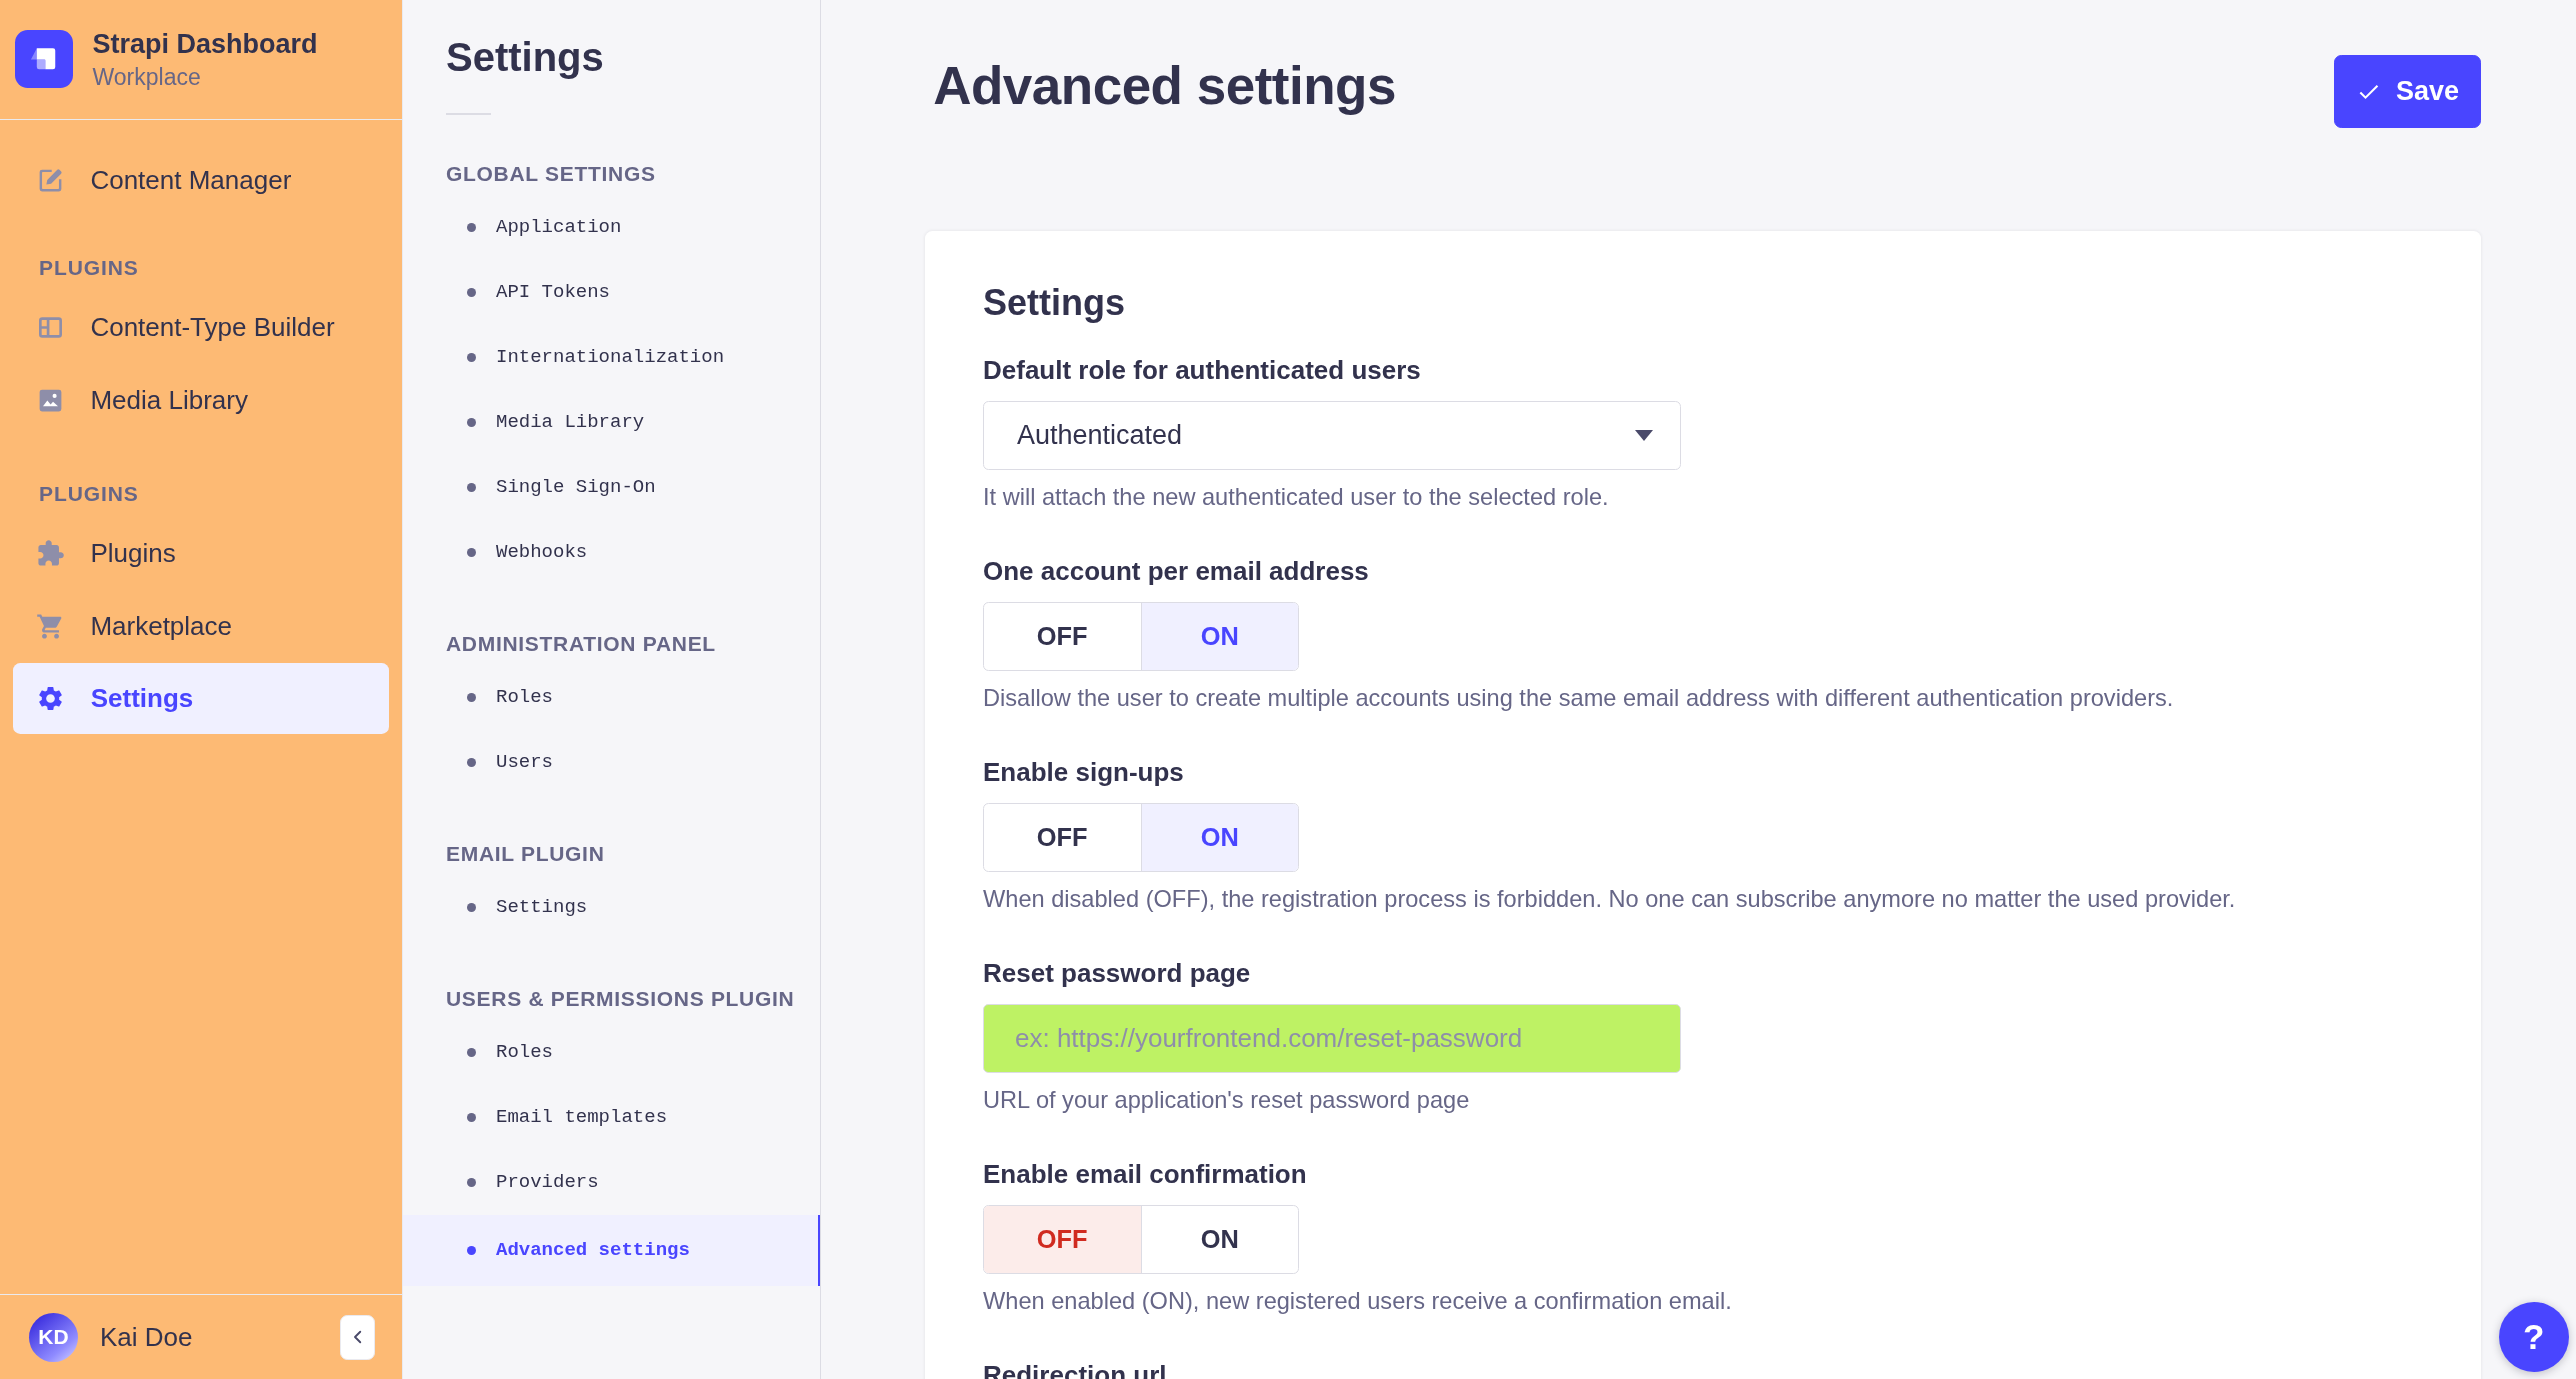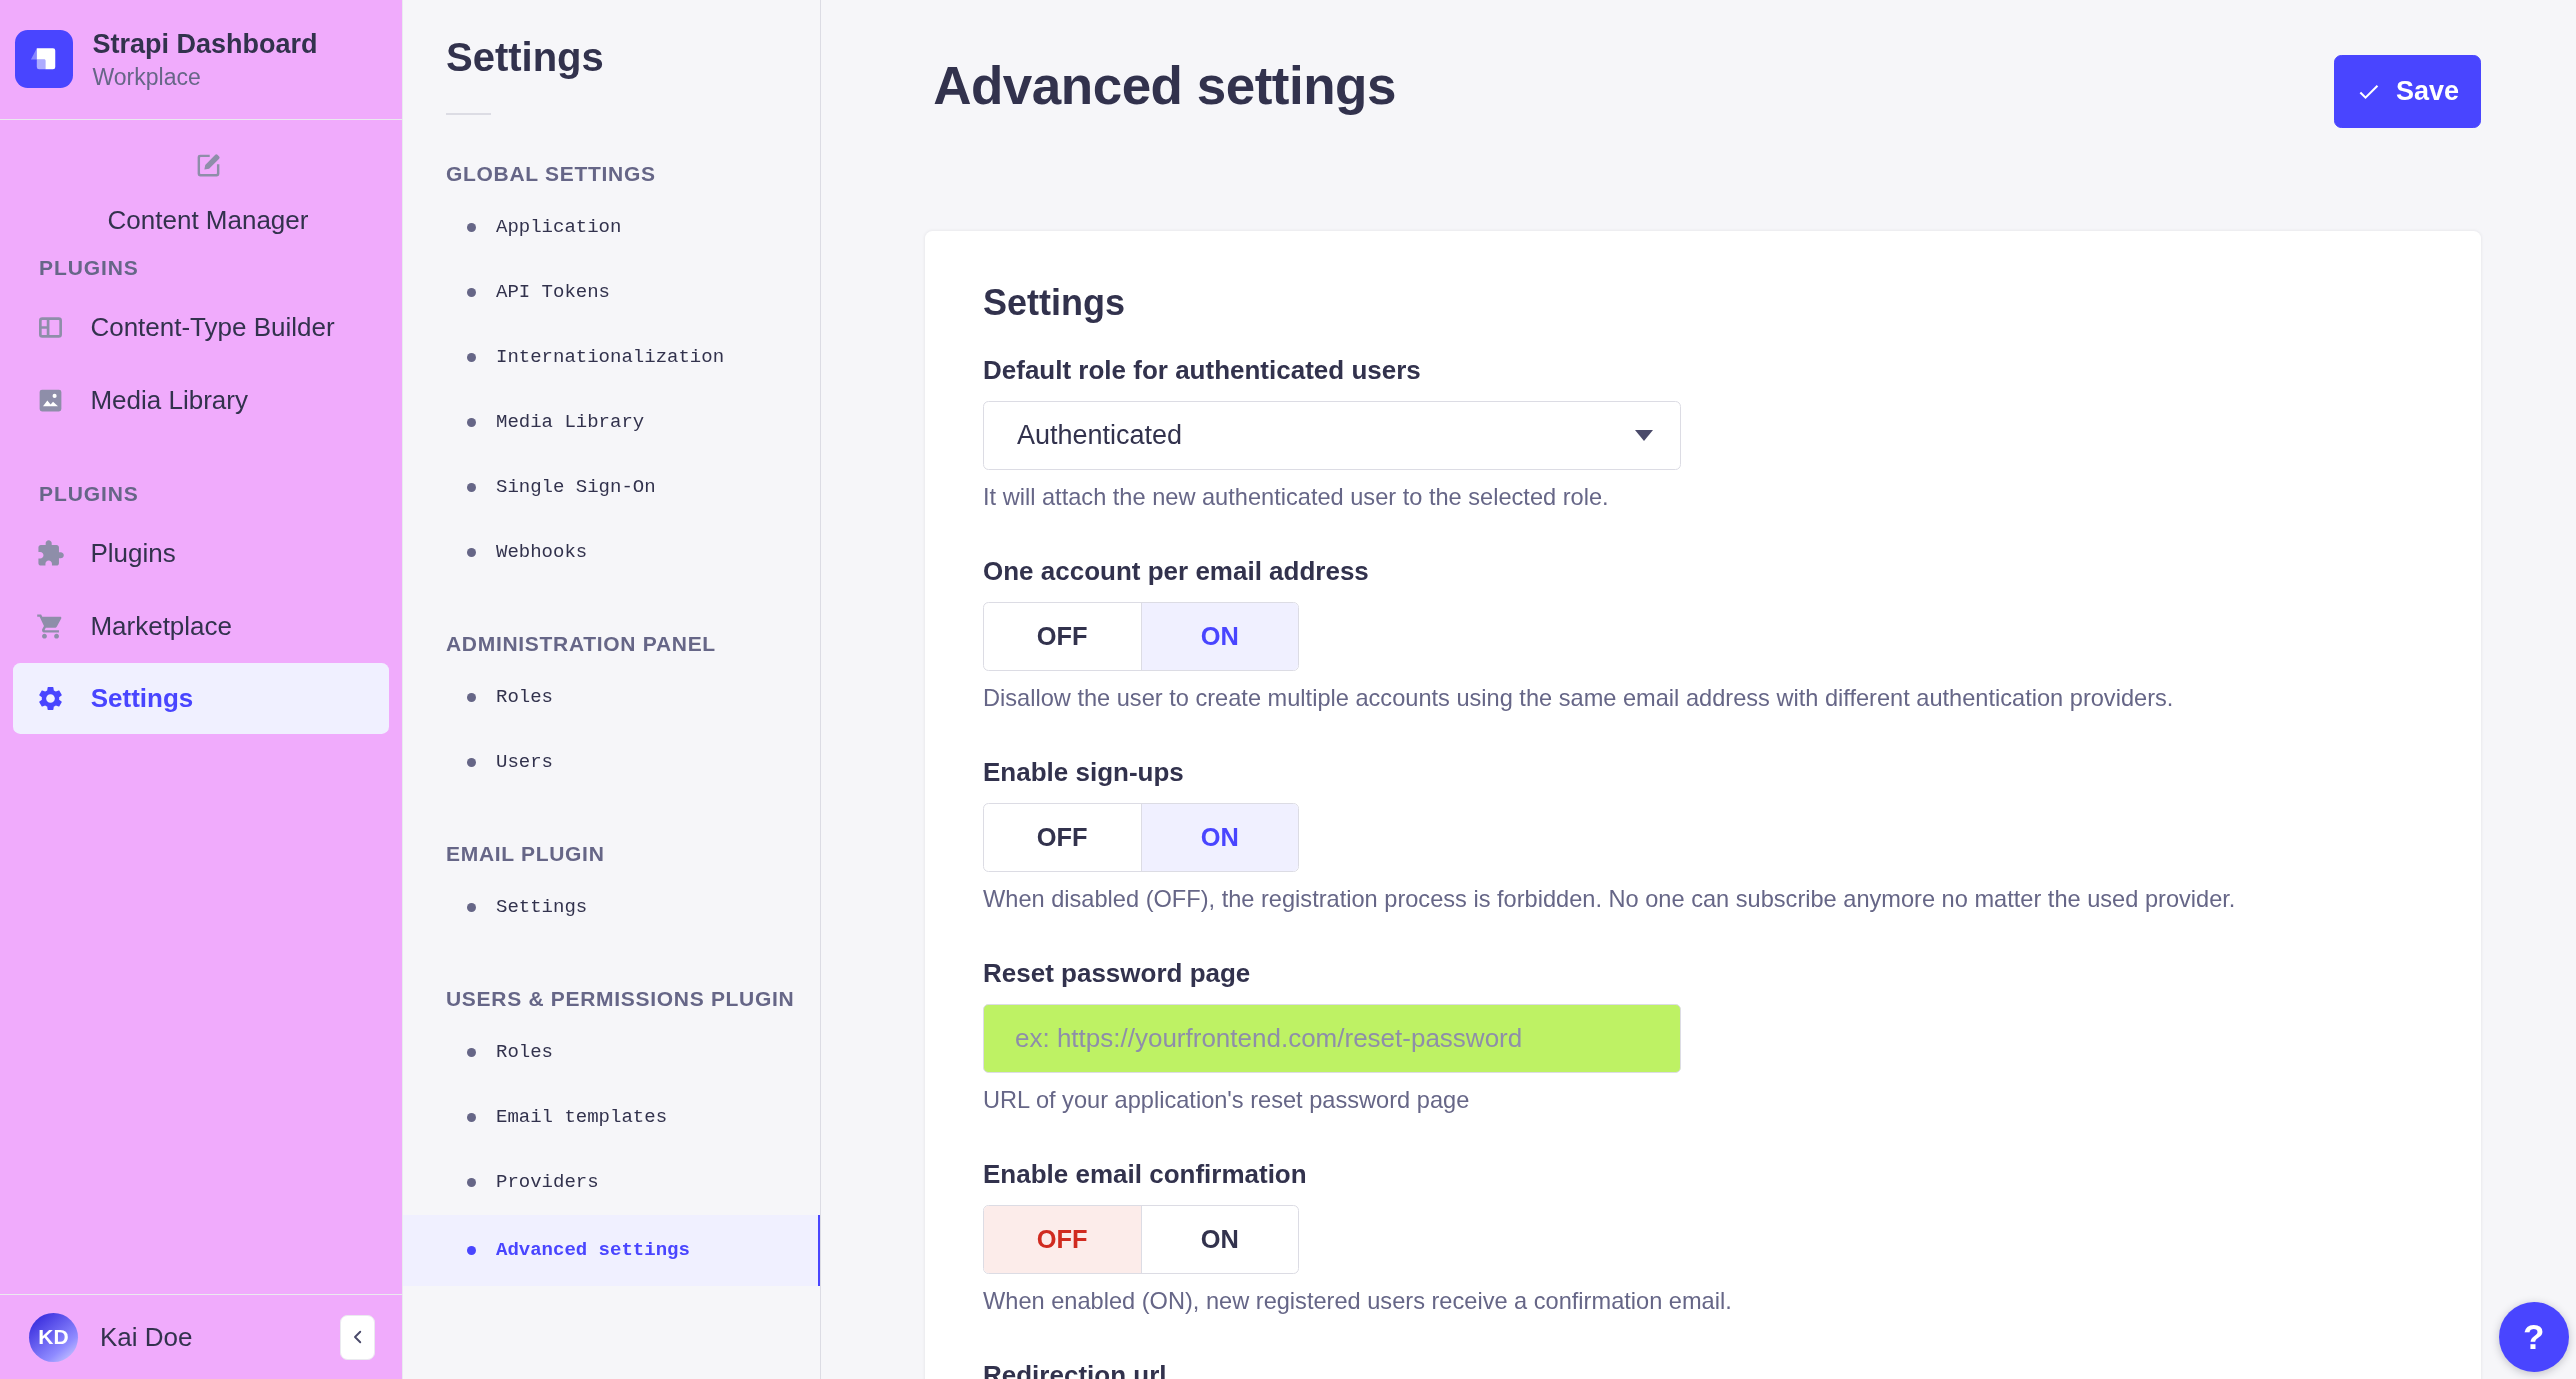--- a/index.html
+++ b/index.html
@@ -1,35 +1,35 @@
 <!DOCTYPE html>
 <html style="font-size:14.5px"><head>
 <meta charset="utf-8">
 <style>
   * { margin:0; padding:0; box-sizing:border-box; }
   html,body { width:2576px; height:1379px; overflow:hidden;
     font-family:"Liberation Sans", sans-serif; background:#f6f6f9; color:#32324d; }
   .app { display:flex; width:100%; height:100%; }
 
   
-  .sidebar { width:403px; min-width:403px; background:#f0abfc; border-right:0.9px solid #eaeaef;
+  .sidebar { width:403px; min-width:403px; background:#fdba74; border-right:0.9px solid #eaeaef;
     display:flex; flex-direction:column; }
   .brand { display:flex; align-items:center; gap:20px; padding:28px 22px 28px 14.5px; }
   .brand-logo { width:58px; height:58px; border-radius:12.7px; background:#4945ff; flex:none;
     display:flex; align-items:center; justify-content:center; }
   .brand-logo svg { width:36px; height:36px; }
   .brand-title { font-size:27px; font-weight:700; color:#32324d; line-height:1.2; }
   .brand-sub { font-size:23px; color:#666687; margin-top:3.6px; }
   .h-divider { height:0.9px; background:#eaeaef; }
   .side-nav { flex:1; padding-top:31px; overflow:hidden; }
   .side-section-label { font-size:21px; font-weight:700; letter-spacing:0.9px; color:#666687;
     padding-left:39px; margin-top:45px; margin-bottom:11px; }
   .side-row { display:flex; align-items:center; gap:25.4px; height:73px; padding:0 22px 0 36px;
     font-size:26px; color:#32324d; cursor:pointer; }
-  .side-row:first-child { height:60px;flex-direction:column; }
+  .side-row:first-child { height:60px; }
   .side-icon { width:29px; height:29px; color:#8e8ea9; flex:none; display:flex; }
   .side-icon svg { width:29px; height:29px; }
   .side-row.active { background:#f0f0ff; border-radius:7.3px; margin:0 12.7px; padding:0 9px 0 23.6px;
     color:#4945ff; font-weight:600; height:71px; }
   .side-row.active .side-icon { color:#4945ff; }
   .side-footer { border-top:0.9px solid #eaeaef; height:85px; display:flex; align-items:center;
     gap:22px; padding:0 27px 0 29px; }
   .avatar { width:49px; height:49px; border-radius:50%; flex:none;
     background:linear-gradient(140deg,#3f33e0 15%,#8f8bff 70%,#e4e3ff 105%);
     color:#fff; font-size:21px; font-weight:700; display:flex; align-items:center; justify-content:center; }

